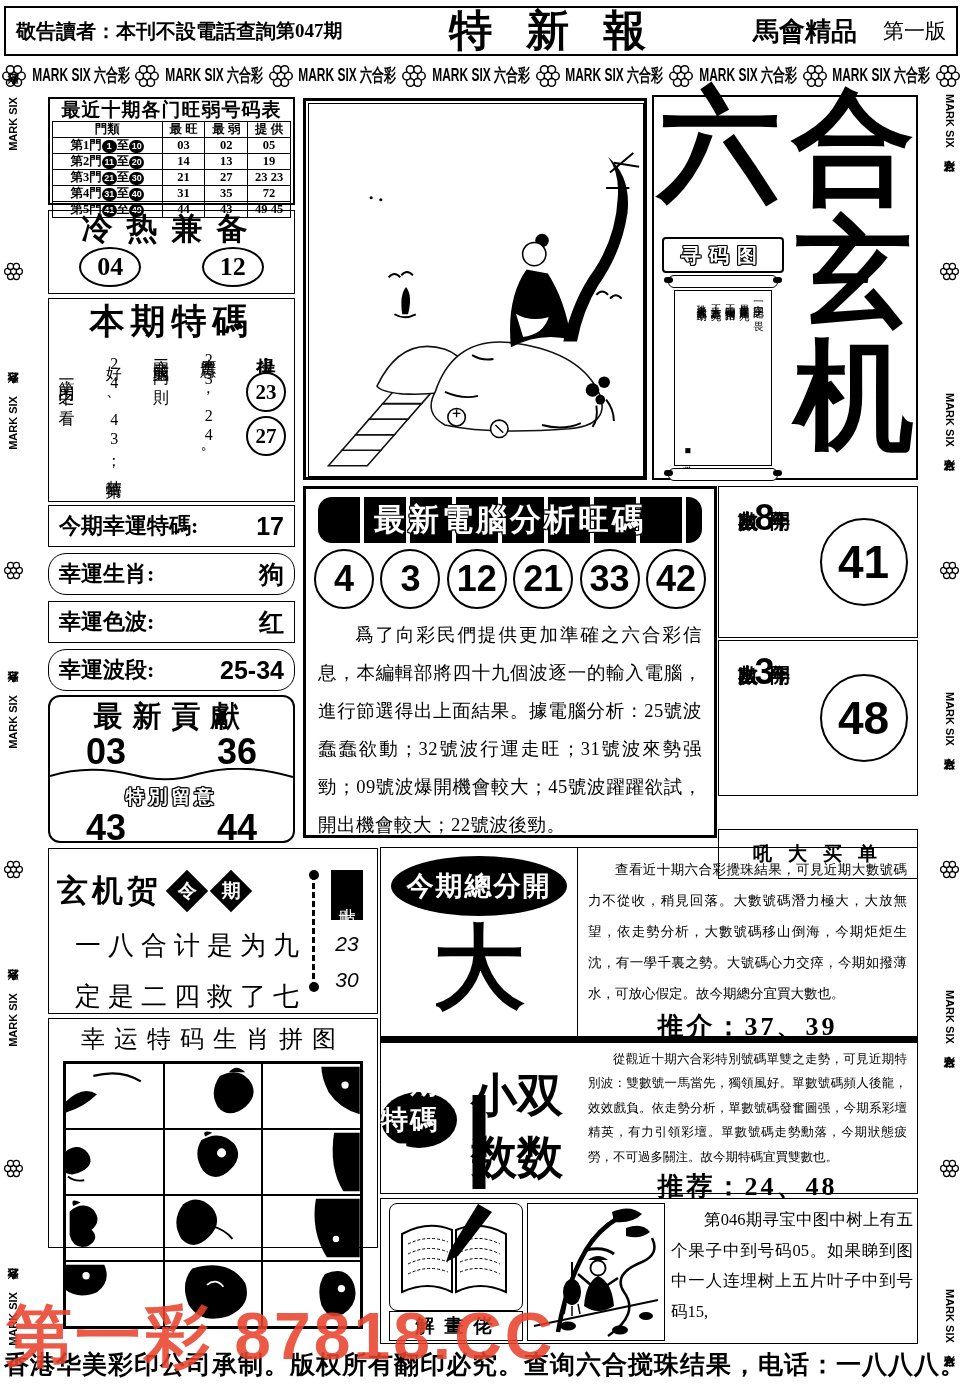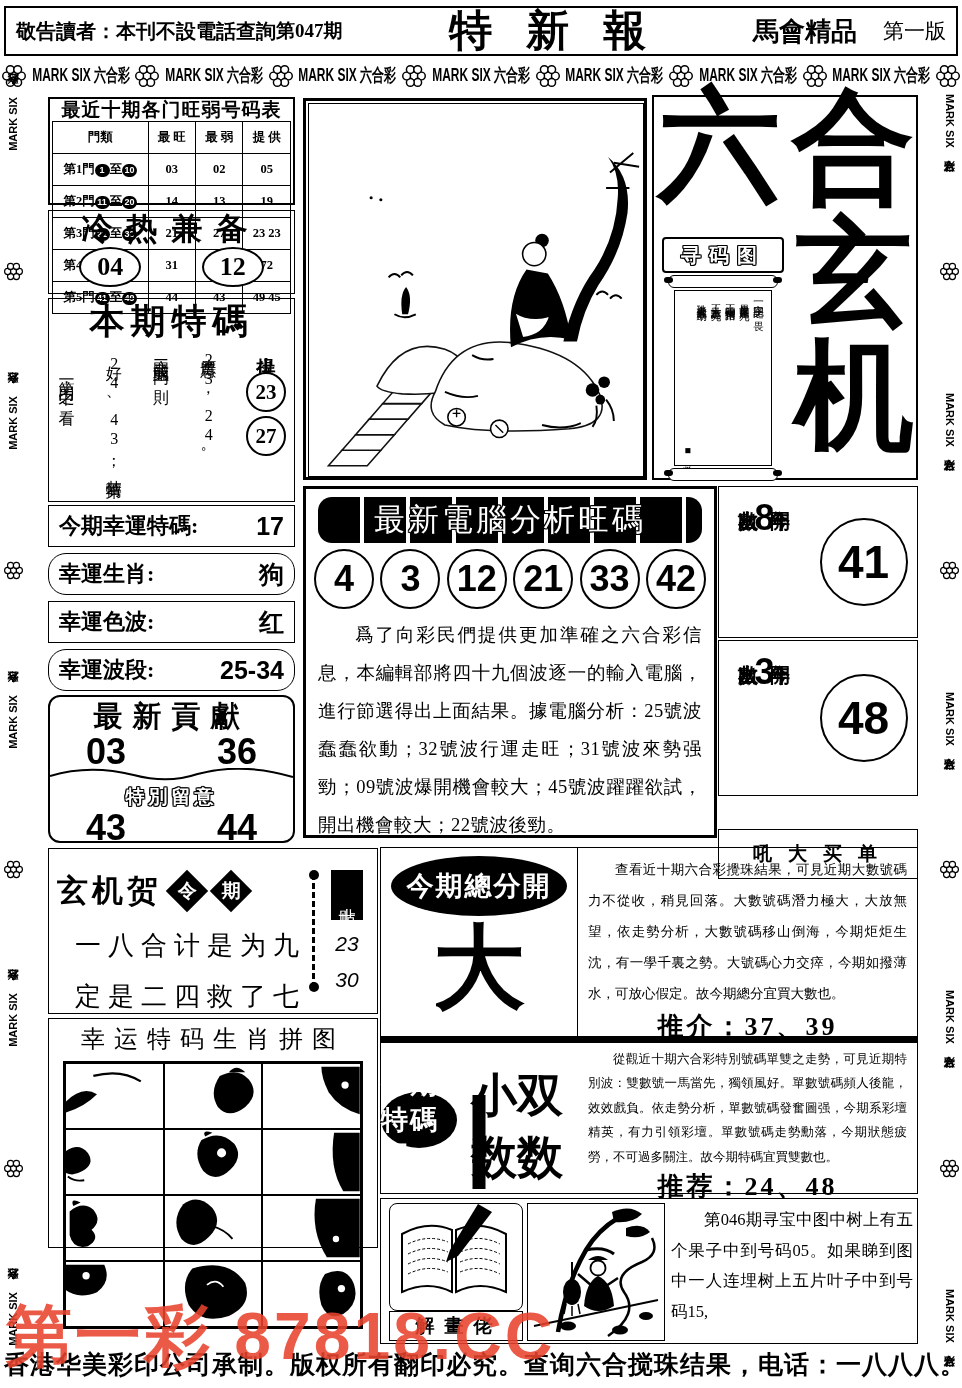--- a/index.html
+++ b/index.html
@@ -24,21 +24,21 @@
   
   .side{top:94px;width:22px;height:1252px;display:flex;flex-direction:column;align-items:center;justify-content:space-between;}
   .side .lbl{writing-mode:vertical-rl;font-family:"Liberation Sans",sans-serif;font-size:11px;font-weight:bold;white-space:nowrap;}
   .side.left{left:2px}.side.right{left:938px}
   .side.left .lbl{transform:rotate(180deg);}
   .side .flower{width:19px;height:19px;}
   
   .doors{left:48px;top:97px;width:247px;height:108px;border:2.5px solid #000;padding:1px 2px;}
   .doors .t{font-size:19px;font-weight:bold;text-align:center;letter-spacing:1px;line-height:1.1;}
   .doors table{width:100%;border-collapse:collapse;font-size:12.5px;}
-  .doors th,.doors td{border:1px solid #000;text-align:center;padding:8px;line-height:15px;font-weight:bold;}
+  .doors th,.doors td{border:1px solid #000;text-align:center;padding:0;line-height:15px;font-weight:bold;}
   .doors td.door{white-space:nowrap;}
   .pill{display:inline-block;min-width:13px;height:13px;line-height:13px;border-radius:8px;background:#000;color:#fff;font-size:9px;padding:0 1px;font-family:"Liberation Sans",sans-serif;}
   
   .coldhot{left:48px;top:210px;width:247px;height:84px;}
   .coldhot .t{font-size:31px;font-weight:bold;text-align:center;letter-spacing:14px;line-height:1.15;}
   .coldhot .nums{display:flex;justify-content:space-around;}
   .circ{border:2px solid #000;border-radius:50%;display:flex;align-items:center;justify-content:center;font-weight:bold;background:#fff;}
   .coldhot .circ{width:58px;height:36px;border-radius:50%;font-size:26px;}
   
   .spec{left:48px;top:298px;width:247px;height:204px;padding:2px 6px;}
@@ -93,21 +93,21 @@
   .roller i{position:absolute;top:1px;width:9px;height:6px;background:#000;border-radius:3px;}
   .roller i.l{left:-5px}.roller i.r{right:-5px}
   .scroll .body{border:1.5px solid #000;margin:0 12px;height:164px;display:flex;flex-direction:row-reverse;justify-content:space-between;padding:5px 6px;}
   .scroll .body .vtext{font-size:10.5px;line-height:1.25;letter-spacing:1px;}
   .scroll .sig{font-size:9px;align-self:flex-end;}
   
   .comp{left:303px;top:486px;width:414px;height:352px;border:3.5px solid #000;}
   .comp .banner{margin:8px auto 4px;width:384px;height:46px;border-radius:14px;
      background:repeating-linear-gradient(90deg,#000 0 42px,#fff 42px 46px);
      display:flex;align-items:center;justify-content:center;}
-  .comp .banner span{font-size:31px;font-weight:normal;letter-spacing:3px;}
+  .comp .banner span{font-size:31px;font-weight:bold;letter-spacing:3px;}
   .comp .nums{display:flex;justify-content:space-between;padding:2px 8px;}
   .comp .circ{width:56px;height:56px;font-size:36px;border-width:2.5px;font-family:"Liberation Sans",sans-serif;}
   .comp .body{padding:6px 12px 0;font-size:18.5px;line-height:2.05;text-align:justify;text-indent:2em;letter-spacing:.5px;}
   
   .yo{left:718px;width:200px;display:flex;}
   .yo .lft{width:46%;display:flex;flex-direction:column;align-items:center;padding-top:8px;}
   .yo .labs{display:flex;flex-direction:row;gap:10px;}
   .yo .labs .vtext{font-size:20px;font-weight:bold;line-height:1.1;}
   .yo .cnt{font-size:36px;font-weight:bold;font-family:"Liberation Sans",sans-serif;margin-top:2px;}
   .yo .rgt{flex:1;display:flex;align-items:center;justify-content:center;}

